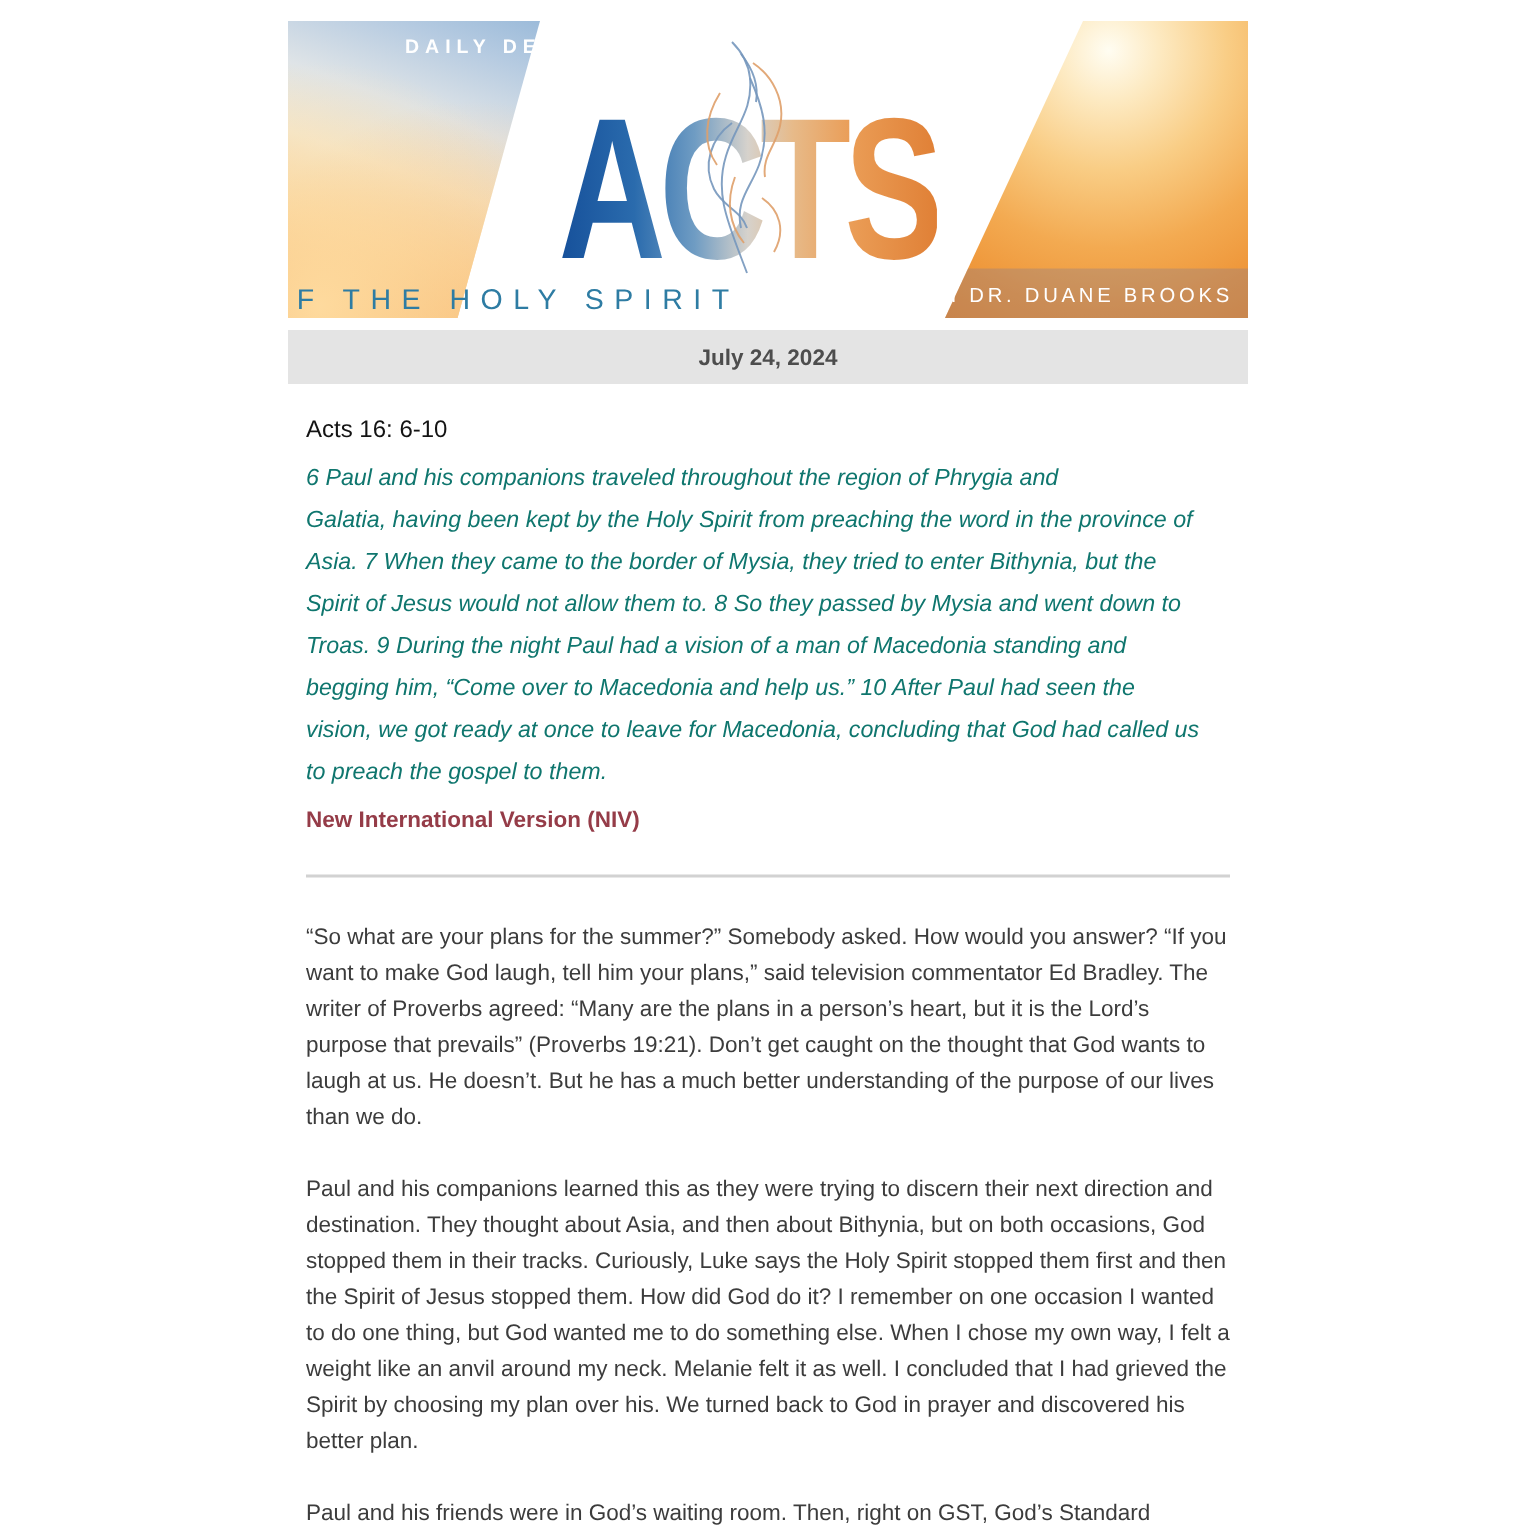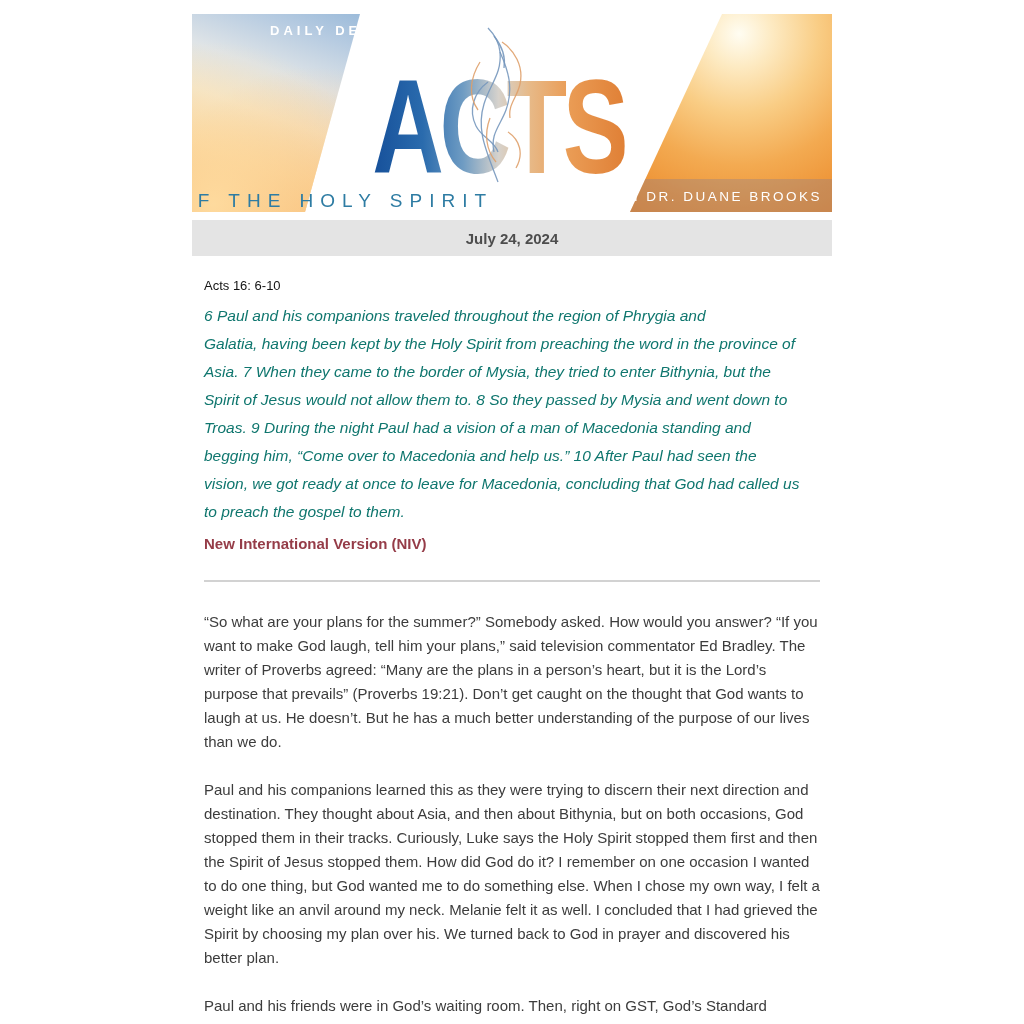--- a/index.html
+++ b/index.html
@@ -55,21 +55,21 @@
 
   
   .date-bar {
     margin-top:8px; height:36px; background:#e4e4e4;
     display:flex; align-items:center; justify-content:center;
     font-size:15px; font-weight:bold; color:#4d4d4d;
   }
 
   
   .content { padding:0 12px; }
-  .reference { margin-top:22px; font-size:13px; color:#141414; }
+  .reference { margin-top:22px; font-size:16px; color:#141414; }
   .scripture {
     margin-top:9px; font-size:15.5px; font-style:italic; color:#0f766e;
     line-height:28px; white-space:pre-line;
   }
   .version { margin-top:9px; font-size:15px; color:#953c48;font-weight:bold; }
   .divider { margin-top:28px; border:none; border-top:2px solid #d2d2d2; height:0; }
   .paragraphs p { margin:24px 0 0 0; font-size:15px; line-height:24px; color:#3c3c3c; }
   .paragraphs p:first-child { margin-top:28px; }
 </style>
 </head>

